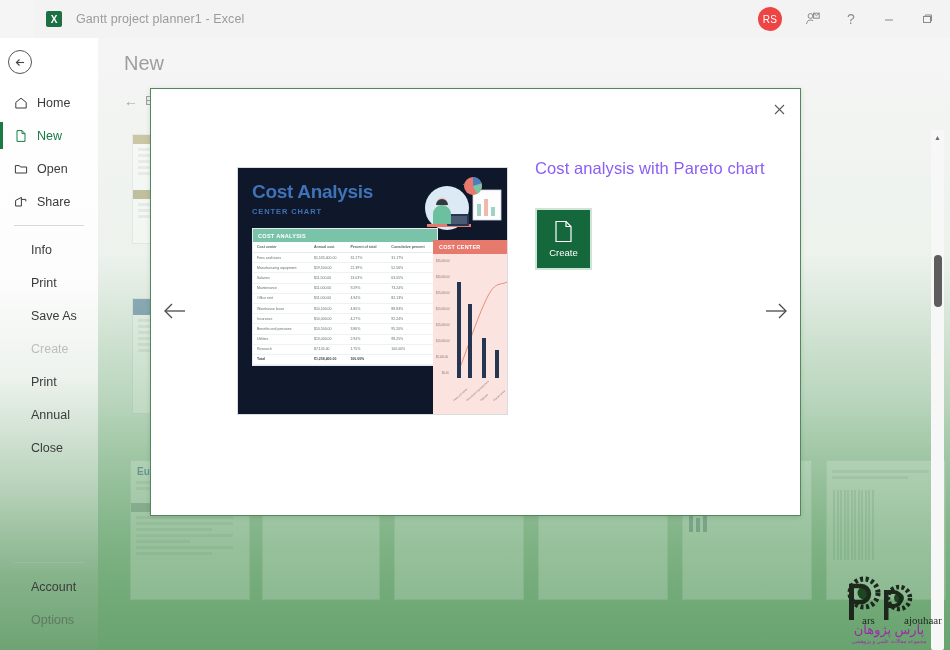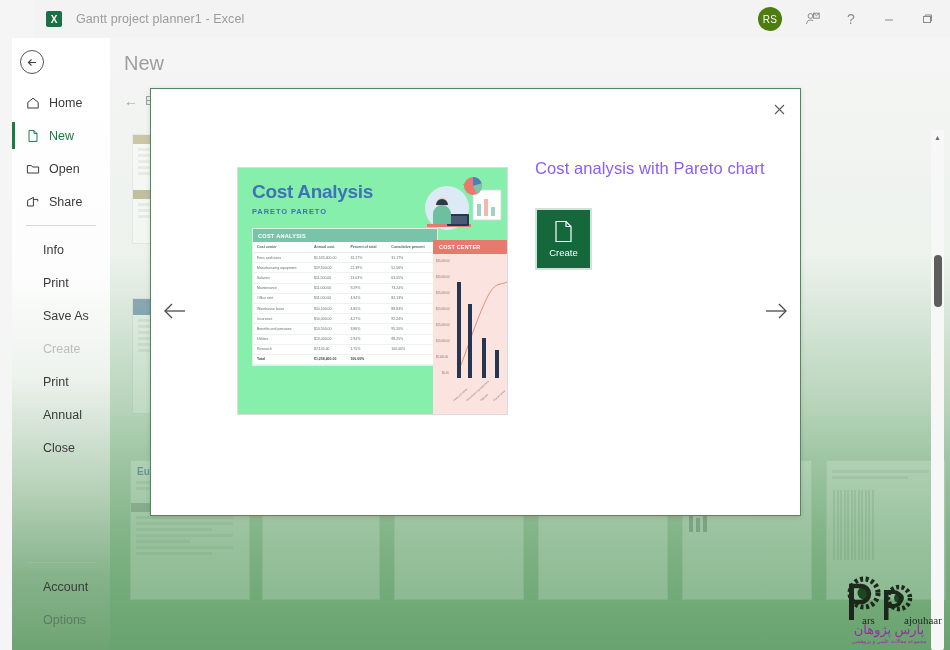--- a/index.html
+++ b/index.html
@@ -23,34 +23,34 @@
   .excel-icon:after {
     content:"X"; position:absolute; inset:0; color:#fff; font-size:10px;
     font-weight:bold; display:flex; align-items:center; justify-content:center;
     font-family:"Liberation Sans", sans-serif;
   }
   .title-text {
     margin-left:14px; font-size:12.5px; color:#9b9b9b; letter-spacing:.1px;
   }
   .tb-right { margin-left:auto; display:flex; align-items:center; height:38px; }
   .avatar {
-    width:24px; height:24px; border-radius:50%; background:#4d7c0f; color:#fff;
+    width:24px; height:24px; border-radius:50%; background:#ef4444; color:#fff;
     font-size:10px; display:flex; align-items:center; justify-content:center;
     margin-right:12px; letter-spacing:.3px;
   }
   .tb-btn {
     width:38px; height:38px; display:flex; align-items:center; justify-content:center;
     color:#8a8a8a;
   }
   .tb-btn svg { display:block; }
   .tb-btn.glyph { font-size:14px; color:#8d8d8d; }
 
   
   .sidebar {
-    position:absolute; top:38px; left:12px; width:98px; height:612px; z-index:30;
+    position:absolute; top:38px; left:0; width:98px; height:612px; z-index:30;
     background:linear-gradient(180deg,#ffffff 0%,#fdfdfd 38%,#eef3ee 55%,#b9d3bb 73%,#86b38a 88%,#6ea373 100%);
   }
   .back-circle {
     width:24px; height:24px; border:1.3px solid #555; border-radius:50%;
     margin:12px 0 0 8px; display:flex; align-items:center; justify-content:center;
     color:#444;
   }
   .nav-list { margin-top:12px; }
   .nav-item {
     position:relative; height:33px; display:flex; align-items:center;
@@ -150,21 +150,21 @@
   }
   .create-btn {
     margin-top:30px; width:57px; height:62px; background:#14683b;
     border:2px solid #cfe4d6; display:flex; flex-direction:column;
     align-items:center; justify-content:center; color:#fff; cursor:pointer;
   }
   .create-btn .lbl { font-size:9.5px; }
 
   
   .tpl {
-    position:relative; width:271px; height:248px; background:#86efac;
+    position:relative; width:271px; height:248px; background:#0f172a;
     padding:14px 0 0 14px; overflow:hidden;
   }
   .tpl-h1 {
     font-size:19px; font-weight:bold; color:#3f72b7; letter-spacing:-.3px;
     line-height:1;
   }
   .tpl-h2 {
     font-size:7.5px; font-weight:bold; color:#3f72b7; letter-spacing:.9px;
     margin-top:6px;
   }
@@ -492,21 +492,21 @@
     <div class="arrow-nav arrow-next">
       <svg width="28" height="22" viewBox="0 0 28 22" fill="none" stroke="#4a4a4a" stroke-width="1.3">
         <line x1="4" y1="11" x2="24" y2="11"></line>
           <path d="M17 4 L24 11 L17 18"></path>
       </svg>
     </div>
 
     <div class="preview-wrap">
       <div class="tpl">
         <div class="tpl-h1">Cost Analysis</div>
-        <div class="tpl-h2">PARETO PARETO</div>
+        <div class="tpl-h2">CENTER CHART</div>
 
         <div class="tpl-illus">
           <svg viewBox="0 0 86 64" width="86" height="64">
             <circle cx="30" cy="34" r="22" fill="#dceaf5"></circle>
             <rect x="56" y="16" width="28" height="30" fill="#fdfdfd" stroke="#cfd8e0" stroke-width=".8"></rect>
             <rect x="60" y="30" width="4" height="12" fill="#9fd2c4"></rect>
             <rect x="67" y="25" width="4" height="17" fill="#f0b9ae"></rect>
             <rect x="74" y="33" width="4" height="9" fill="#9fd2c4"></rect>
             <path d="M56 18 L46 10" stroke="#8a99a8" stroke-width=".8"></path>
             <circle cx="56" cy="12" r="9" fill="#e8796d"></circle>

